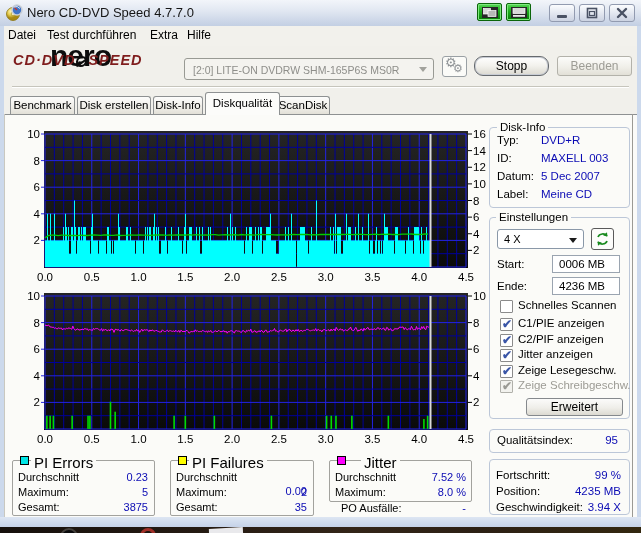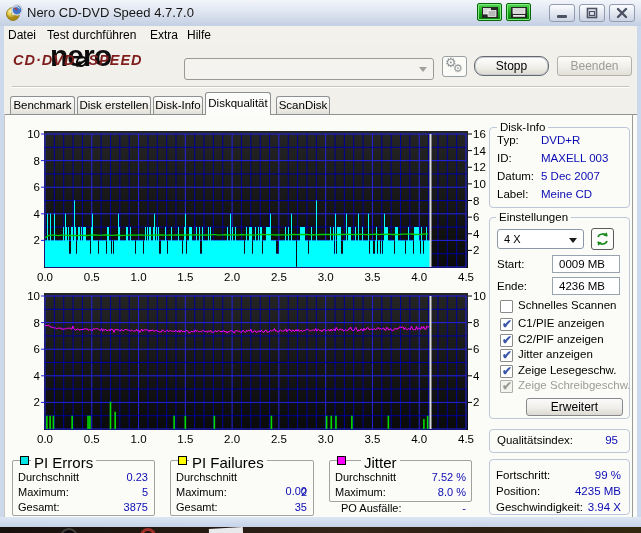--- a/index.html
+++ b/index.html
@@ -182,36 +182,37 @@
       <span class="menu-item" style="left:139px">Extra</span>
       <span class="menu-item" style="left:176px">Hilfe</span>
     </div>
 
     <div id="toolbar">
       <div id="logo">
         <div id="logo-line1">nero</div>
         <div id="logo-line2"><span>CD·DVD</span><span class="logo-disc"></span><span>SPEED</span></div>
       </div>
       <div id="drive-select">
+        <span id="drive-text">[2:0]   LITE-ON DVDRW SHM-165P6S MS0R</span>
         <span id="drive-arrow"></span>
       </div>
       <div id="eject-btn">
         <span class="gear" style="left:2px;top:-2px;font-size:13px">⚙</span>
         <span class="gear" style="left:10px;top:5px;font-size:11px">⚙</span>
       </div>
       <div id="stop-btn">Stopp</div>
       <div id="exit-btn">Beenden</div>
       <div id="toolbar-sep"></div>
     </div>
 
     <div id="tabrow">
       <span class="tab inactive" style="left:6px;width:65px">Benchmark</span>
       <span class="tab inactive" style="left:73px;width:74px">Disk erstellen</span>
       <span class="tab inactive" style="left:149px;width:50px">Disk-Info</span>
-      <span class="tab active" style="left:201px;width:66px">Diskqualität</span>
+      <span class="tab active" style="left:201px;width:75px">Diskqualität</span>
       <span class="tab inactive" style="left:272px;width:54px">ScanDisk</span>
     </div>
 
     <div id="page"></div>
     <div id="page-inner-l"></div>
     <div id="page-inner-r"></div>
 
     <svg id="charts" width="641" height="533">
         <defs>
           <linearGradient id="chartbg" x1="0" y1="0" x2="0" y2="1">
@@ -452,21 +453,21 @@
     </div>
     <div id="refresh-btn">
       <svg width="21" height="20" viewBox="0 0 21 20">
         <path d="M6 8 A5 4.4 0 0 1 15 7" fill="none" stroke="#18891d" stroke-width="1.7"></path>
         <path d="M15 3.2 L15.4 7.6 L11.2 6.6 Z" fill="#18891d"></path>
         <path d="M15 12 A5 4.4 0 0 1 6 13" fill="none" stroke="#18891d" stroke-width="1.7"></path>
         <path d="M6 16.8 L5.6 12.4 L9.8 13.4 Z" fill="#18891d"></path>
       </svg>
     </div>
     <span class="info-label" style="left:497px;top:258px">Start:</span>
-    <div class="field" style="left:552px;top:255px">0009 MB</div>
+    <div class="field" style="left:552px;top:255px">0006 MB</div>
     <span class="info-label" style="left:497px;top:280px">Ende:</span>
     <div class="field" style="left:552px;top:277px">4236 MB</div>
     <div id="checkboxes">
         <span class="checkbox" style="left: 500px; top: 300px;"></span>
         <span class="check-label" style="left: 518px; top: 299px;">Schnelles Scannen</span>
         <span class="checkbox" style="left: 500px; top: 318px;">
           <span class="mark">✔</span>
         </span>
         <span class="check-label" style="left: 518px; top: 317px;">C1/PIE anzeigen</span>
         <span class="checkbox" style="left: 500px; top: 334px;">

